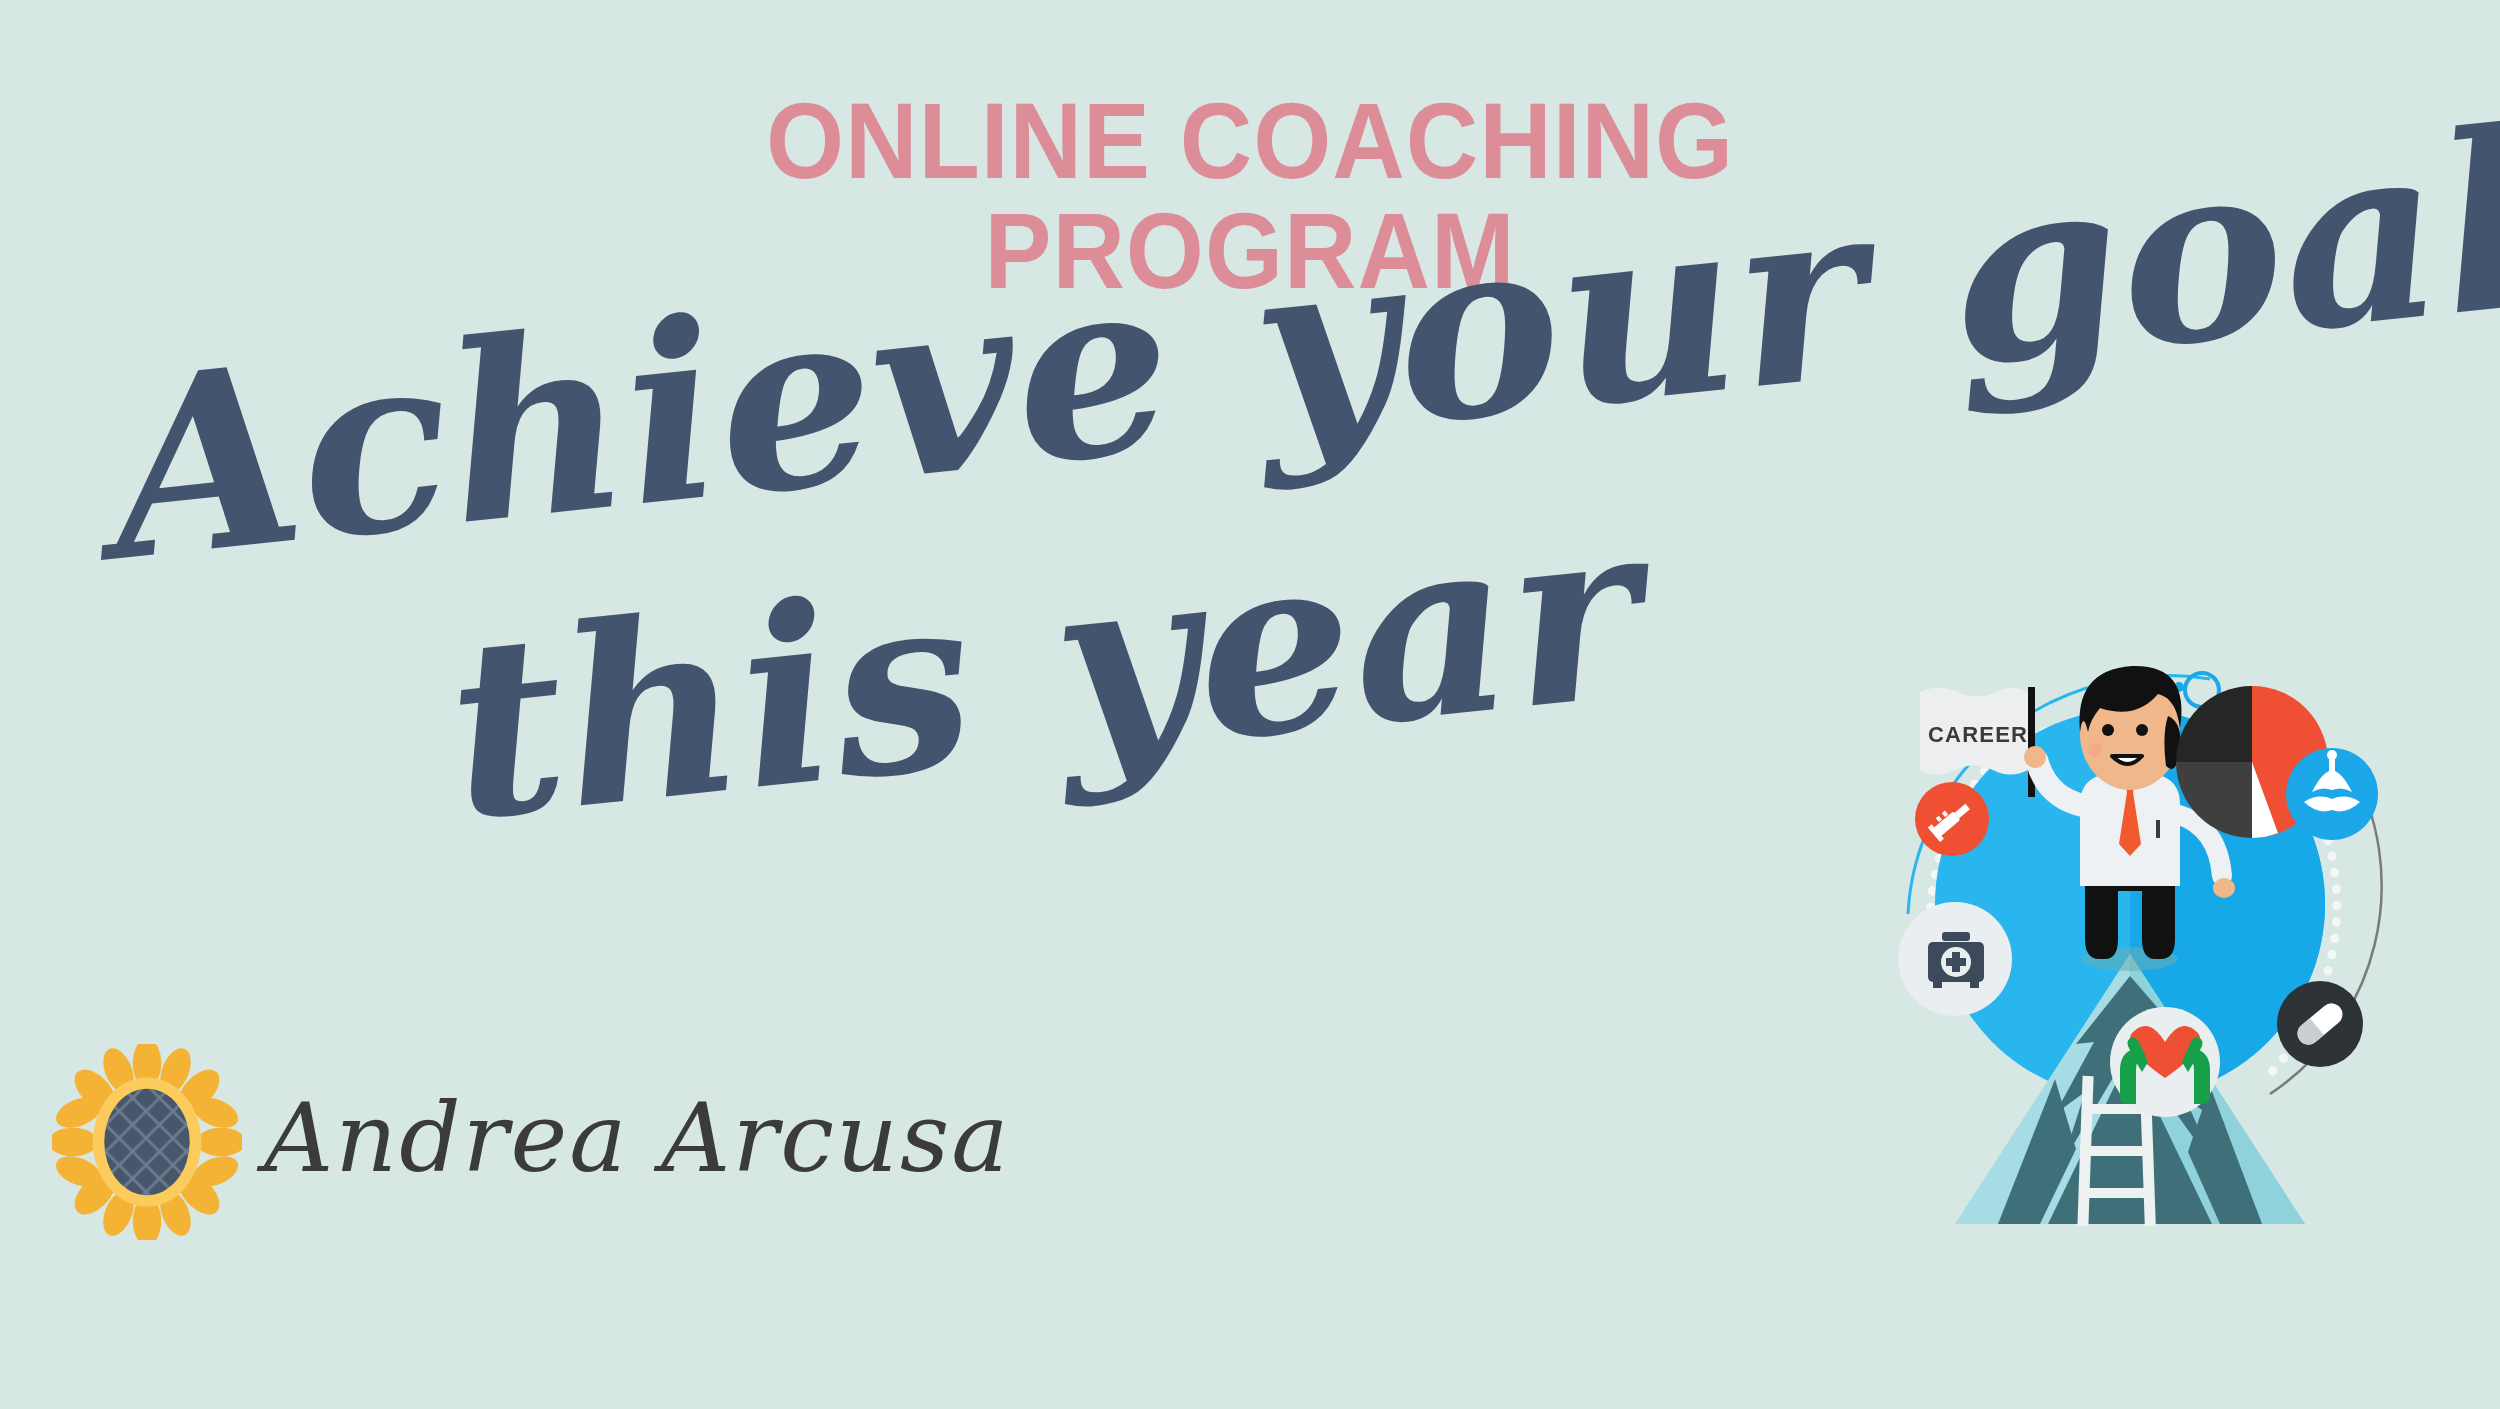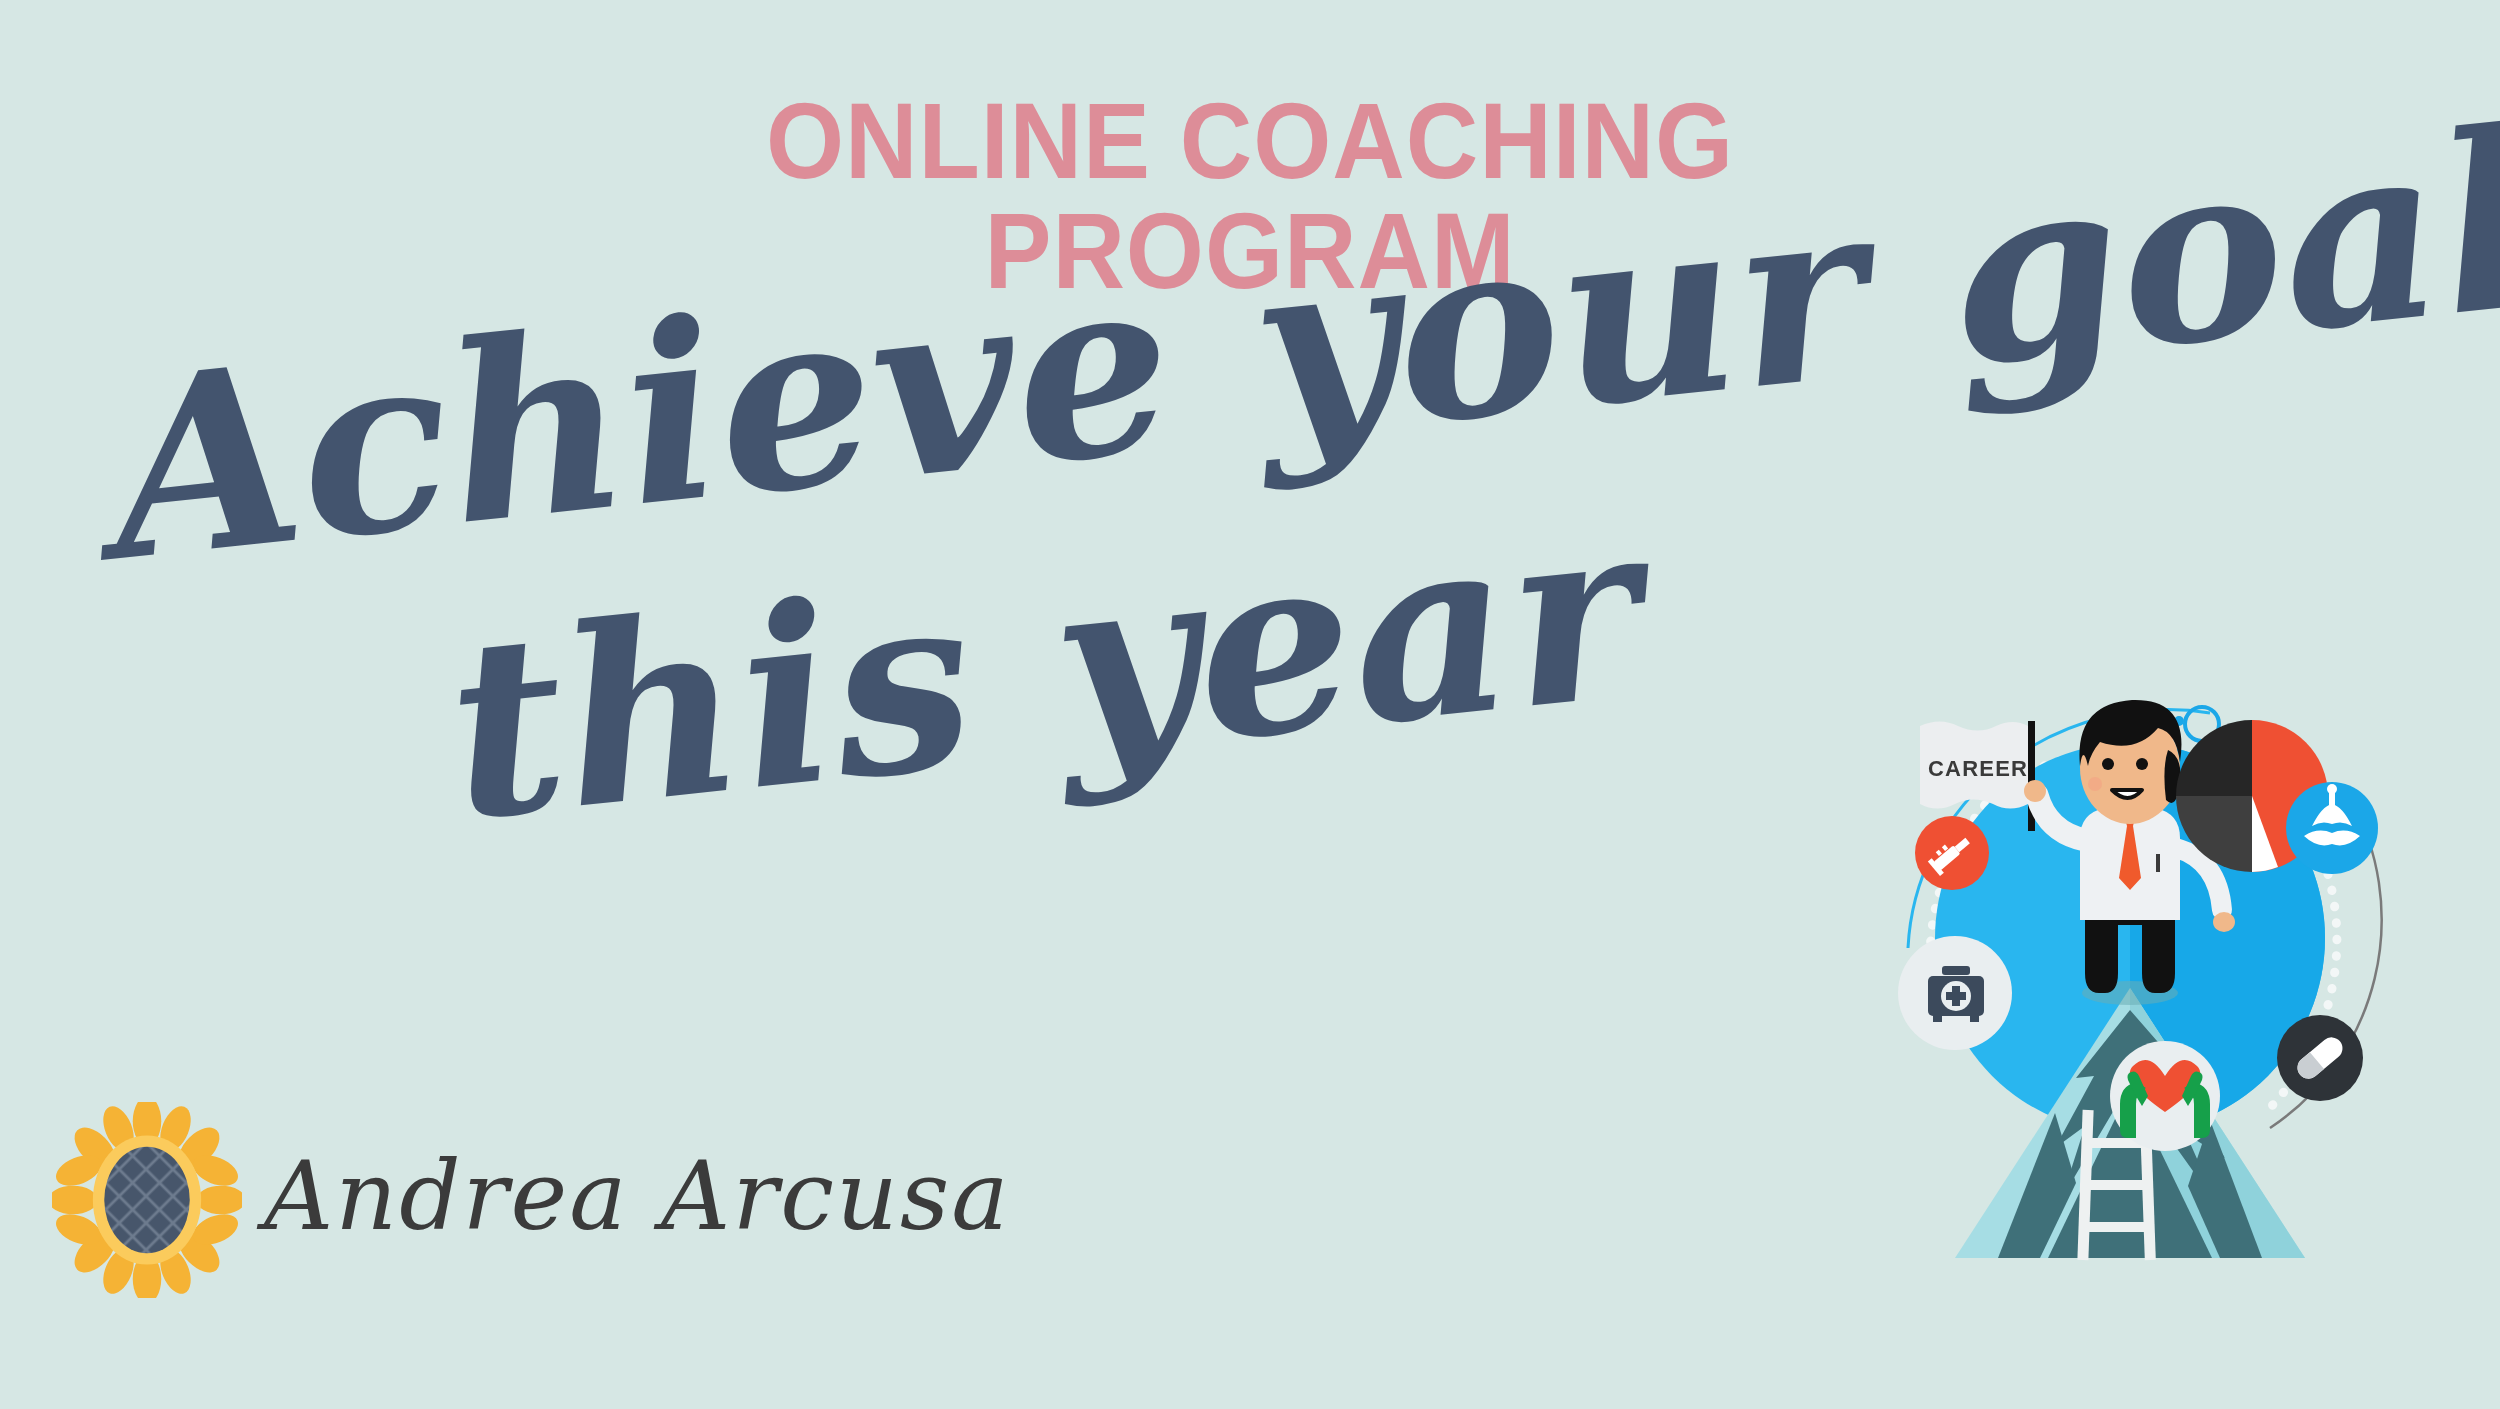--- a/index.html
+++ b/index.html
@@ -59,21 +59,21 @@
     fill: #43546e;
     font-family: "DejaVu Serif", serif;
     font-style: italic;
     font-weight: 700;
   }
 
   
   .brand {
     position: absolute;
     left: 52px;
-    top: 1094px;
+    top: 1036px;
     display: flex;
     align-items: center;
     gap: 22px;
     text-align: center;
   }
   .sunflower { width: 190px; height: 196px; display: block; flex: 0 0 auto; }
   .brand-name {
     font-family: "DejaVu Serif", serif;
     font-style: italic;
     font-size: 96px;
@@ -81,21 +81,21 @@
     line-height: 1;
     white-space: nowrap;
     letter-spacing: 2px;
     transform: translateY(-4px);
   }
 
   
   .illus {
     position: absolute;
     left: 1880px;
-    top: 650px;
+    top: 616px;
     width: 620px;
     height: 630px;
     text-align: center;
   }
   .illus svg { width: 100%; height: 100%; display: block; }
   .flag-label {
     font-family: "Liberation Sans", sans-serif;
     font-weight: 700;
     font-size: 22px;
     fill: #3a3a3a;

